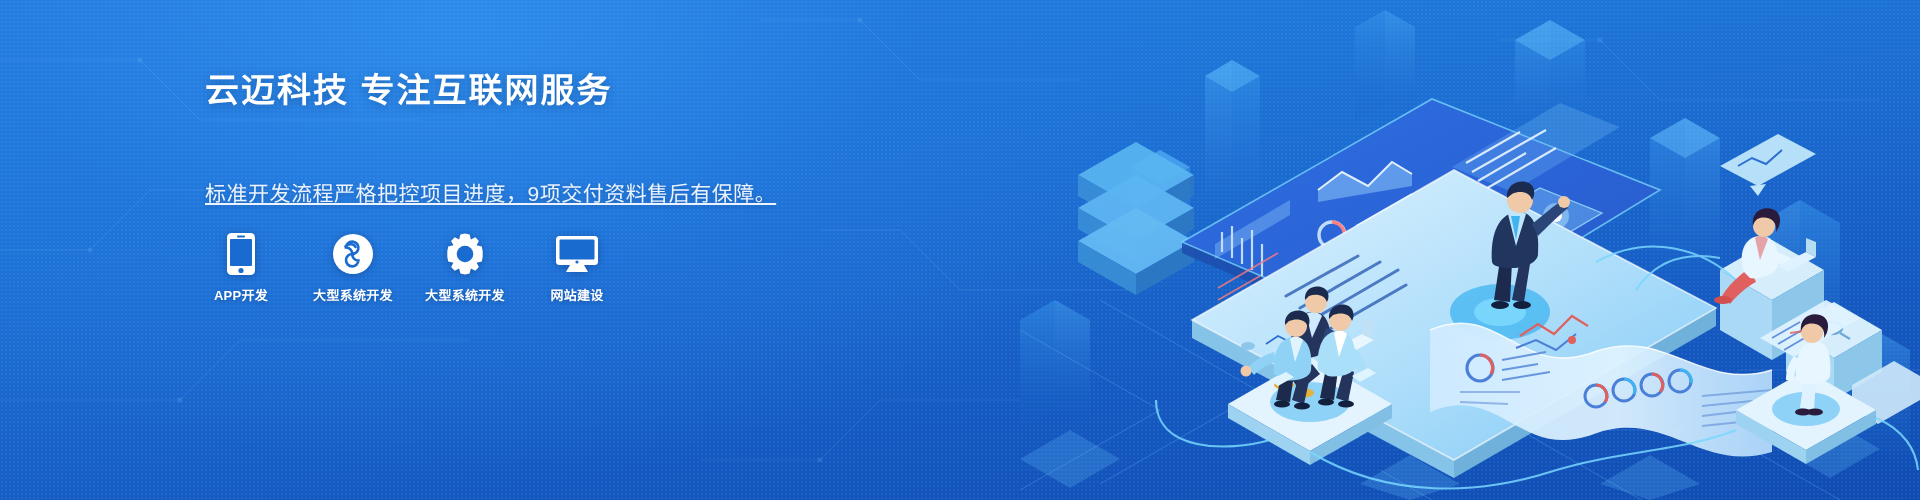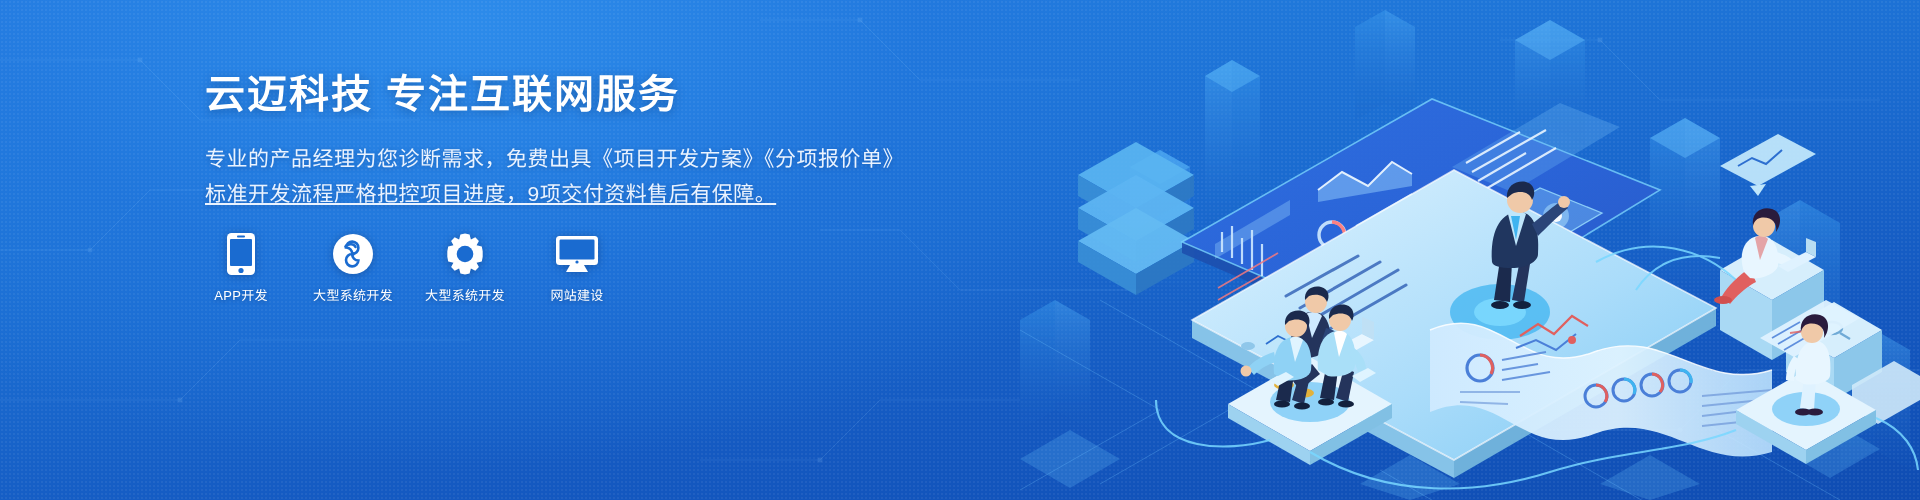--- a/index.html
+++ b/index.html
@@ -28,21 +28,21 @@
   }
 
   
   .circuit { position:absolute; inset:0; opacity:.30; pointer-events:none; }
 
   
   .content { position:absolute; left:205px; top:0; width:720px; height:500px; }
 
   .headline {
     position:absolute; top:72px; left:0;
-    font-size:40px; font-weight:bold; color:#ffffff;
+    font-size:34px; font-weight:bold; color:#ffffff;
     letter-spacing:2px; line-height:1.1;
     white-space:nowrap;
     text-shadow:0 2px 10px rgba(6,40,95,0.35);
   }
 
   .subline {
     position:absolute; left:0;
     font-size:21px; color:#eaf3ff; line-height:1.55;
     letter-spacing:.5px; white-space:nowrap;
     text-shadow:0 1px 5px rgba(6,40,95,0.30);
@@ -54,20 +54,21 @@
   .services {
     position:absolute; left:0; top:232px;
     display:flex; align-items:flex-start; gap:40px;
   }
   .svc { width:72px; display:flex; flex-direction:column; align-items:center; gap:9px; cursor:pointer; }
   .svc-ico { width:44px; height:44px; display:flex; align-items:center; justify-content:center; }
   .svc-ico svg { display:block; filter:drop-shadow(0 1px 4px rgba(5,35,85,.35)); }
   .svc-label {
     font-size:13px; color:#ffffff; white-space:nowrap; letter-spacing:.3px;
     text-shadow:0 1px 4px rgba(6,40,95,.4);
+    font-weight:bold;
   }
   .svc:nth-child(5) { width:90px; }
 
   
   .art { position:absolute; right:0; top:0; width:960px; height:500px; }
   .art svg { display:block; width:960px; height:500px; }
 </style>
 </head>
 <body>
 
@@ -475,21 +476,20 @@
         <path d="M841 332 C 839 318, 850 312, 860 315 C 870 318, 870 330, 864 338
                  C 866 328, 858 322, 848 324 C 844 325, 842 328, 841 332 Z" fill="#2a1b3d"></path>
       </g>
     </svg>
   </div>
 
   <div class="content">
 
     <h1 class="headline">云迈科技 专注互联网服务</h1>
 
-    <p class="subline l1">专业的产品经理为您诊断需求，免费出具《项目开发方案》《分项报价单》</p>
 
     <p class="subline l2">标准开发流程严格把控项目进度，9项交付资料售后有保障。</p>
 
     <div class="services">
 
       <div class="svc">
         <span class="svc-ico">
           <svg width="30" height="44" viewBox="0 0 30 44" fill="#ffffff">
             <rect x="1" y="1" width="28" height="42" rx="4.5" ry="4.5"></rect>
             <rect x="4" y="7" width="22" height="27" rx="1" fill="#1a6bd0"></rect>

